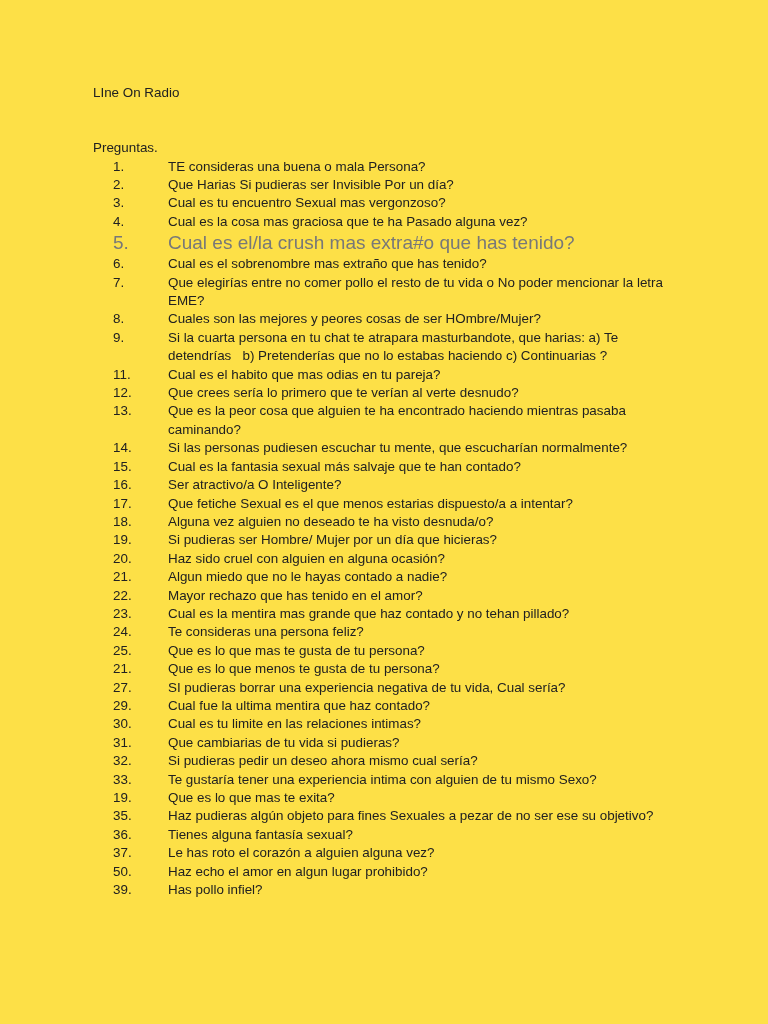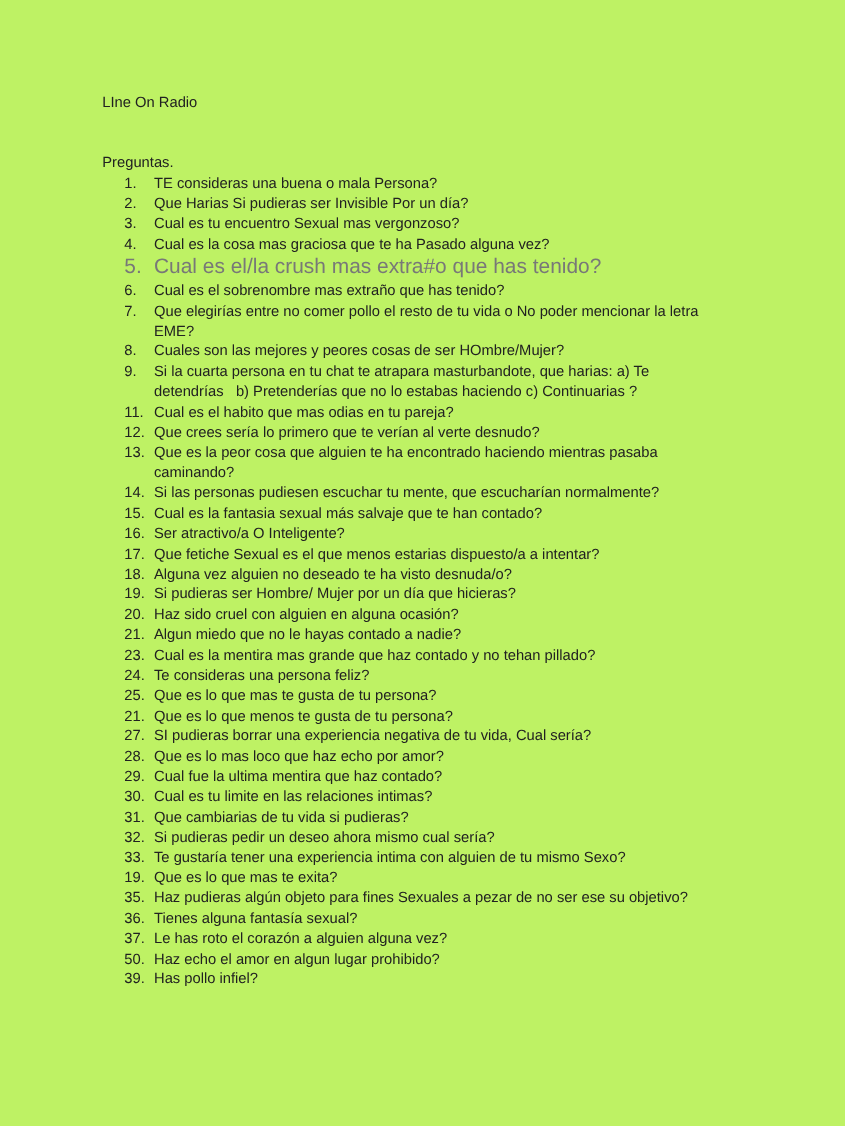--- a/index.html
+++ b/index.html
@@ -7,41 +7,42 @@
     width: 768px;
     height: 1024px;
     background: #ffffff;
     overflow: hidden;
     font-family: "Liberation Sans", "DejaVu Sans", sans-serif;
   }
   .page {
     position: relative;
     width: 768px;
     height: 1024px;
-    background: #bef264;
+    background: #fde047;
     padding: 84px 96px 0 93px;
     color: #212121;
     font-size: 13.4px;
     line-height: 18.4px;
   }
   .para { white-space: pre-wrap; }
   .spacer { height: 18.4px; }
   .q-list { width: 100%; }
   .q-row {
     display: flex;
     align-items: baseline;
   }
   .q-num {
     flex: 0 0 27px;
     margin-left: 20px;
     white-space: nowrap;
   }
   .q-text {
     flex: 1 1 auto;
     white-space: pre-wrap;
+    margin-left: 28px;
   }
   .q-big {
     font-size: 19px;
     line-height: 24px;
     color: #787878;
   }
   .q-big .q-num { flex-basis: 27px; }
 </style>
 </head>
 <body>
@@ -129,42 +130,42 @@
       </div>
       <div class="q-row">
         <span class="q-num">20.</span>
         <span class="q-text">Haz sido cruel con alguien en alguna ocasión?</span>
       </div>
       <div class="q-row">
         <span class="q-num">21.</span>
         <span class="q-text">Algun miedo que no le hayas contado a nadie?</span>
       </div>
       <div class="q-row">
+        <span class="q-num">22.</span>
+        <span class="q-text">Mayor rechazo que has tenido en el amor?</span>
+      </div>
+      <div class="q-row">
         <span class="q-num">23.</span>
         <span class="q-text">Cual es la mentira mas grande que haz contado y no tehan pillado?</span>
       </div>
       <div class="q-row">
         <span class="q-num">24.</span>
         <span class="q-text">Te consideras una persona feliz?</span>
       </div>
       <div class="q-row">
         <span class="q-num">25.</span>
         <span class="q-text">Que es lo que mas te gusta de tu persona?</span>
       </div>
       <div class="q-row">
         <span class="q-num">21.</span>
         <span class="q-text">Que es lo que menos te gusta de tu persona?</span>
       </div>
       <div class="q-row">
         <span class="q-num">27.</span>
         <span class="q-text">SI pudieras borrar una experiencia negativa de tu vida, Cual sería?</span>
-      </div>
-      <div class="q-row">
-        <span class="q-num">28.</span>
-        <span class="q-text">Que es lo mas loco que haz echo por amor?</span>
       </div>
       <div class="q-row">
         <span class="q-num">29.</span>
         <span class="q-text">Cual fue la ultima mentira que haz contado?</span>
       </div>
       <div class="q-row">
         <span class="q-num">30.</span>
         <span class="q-text">Cual es tu limite en las relaciones intimas?</span>
       </div>
       <div class="q-row">

